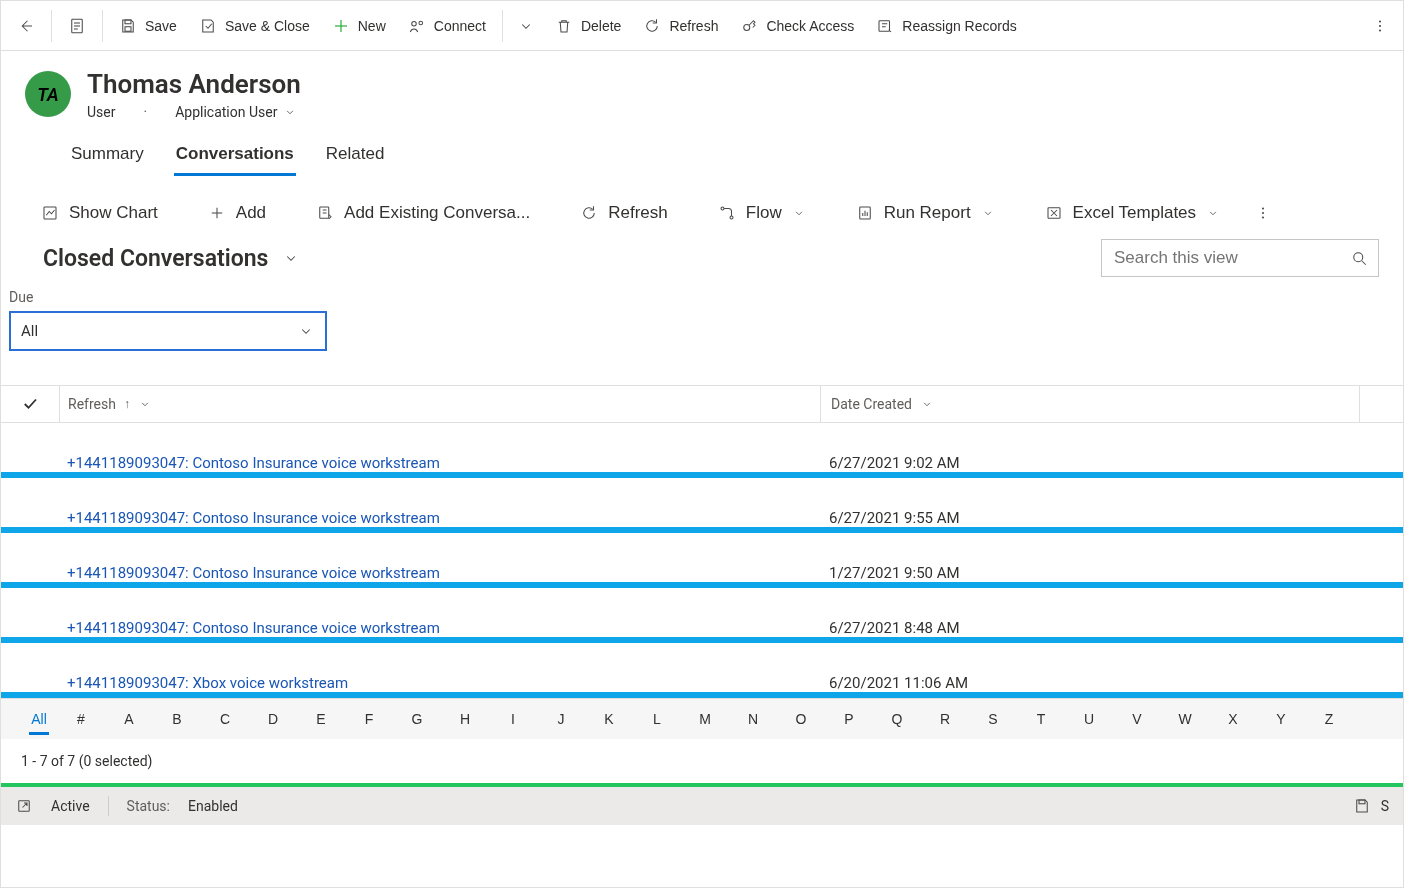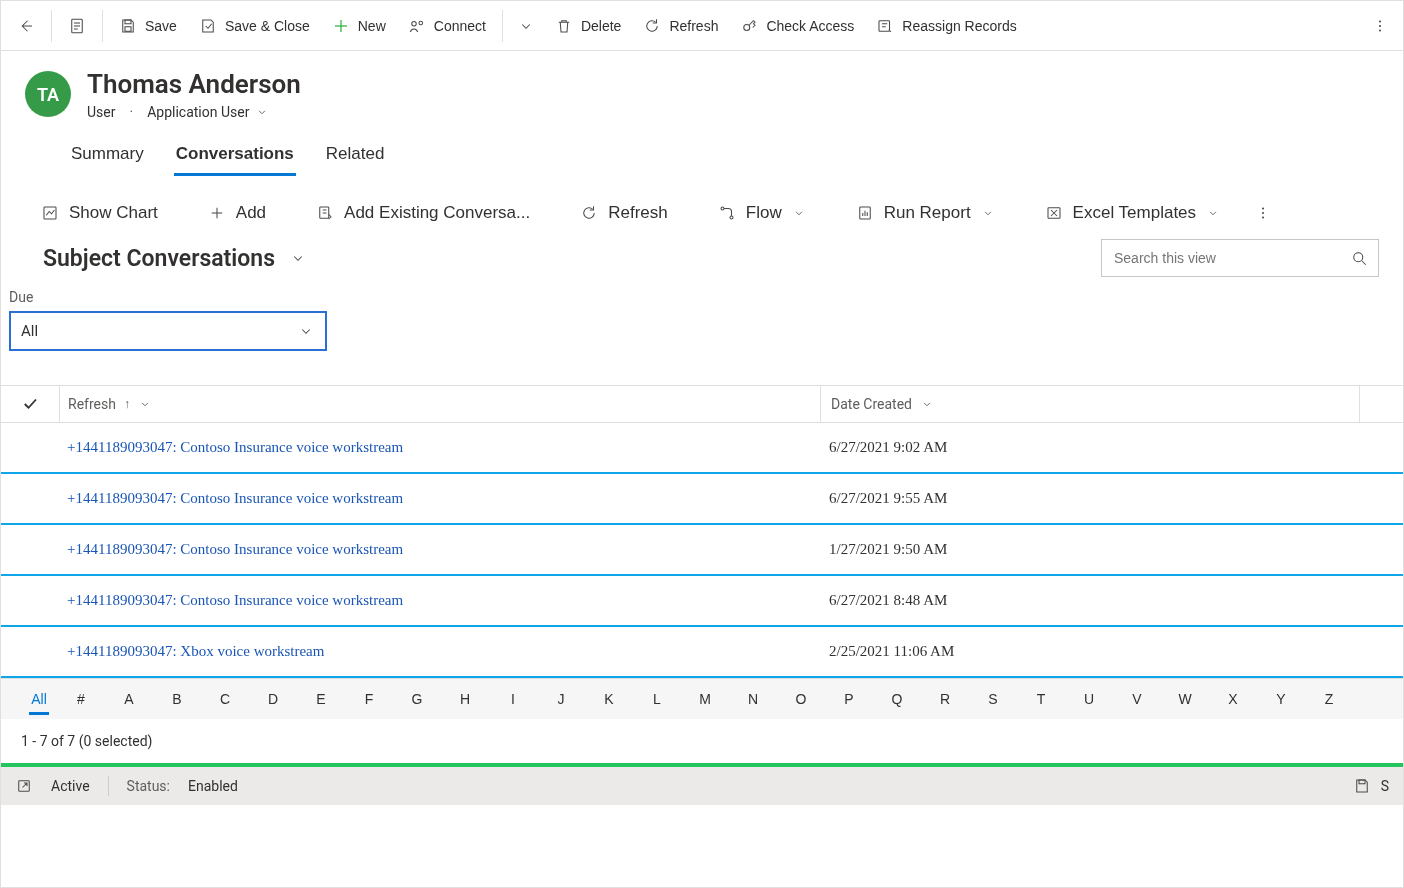--- a/index.html
+++ b/index.html
@@ -30,65 +30,65 @@
     color:var(--text);font-size:14px;cursor:pointer;border-radius:2px;
   }
   .icon{display:inline-flex;align-items:center;justify-content:center;width:18px;height:18px;}
   .icon svg{width:18px;height:18px;}
   .chev-btn{padding:0 8px;}
   .more-btn{padding:0 8px;}
   .spacer{flex:1;}
   
   .record-head{display:flex;align-items:flex-start;gap:16px;padding:18px 24px 0 24px;}
   .avatar{
-    width:46px;height:46px;border-radius:50%;background:var(--green);color:#ffffff;display:flex;align-items:center;justify-content:center;
-    font-size:18px;font-weight:600;flex-shrink:0;margin-top:2px;
+    width:46px;height:46px;border-radius:50%;background:var(--green);color:#000000;display:flex;align-items:center;justify-content:center;
+    font-size:18px;font-weight:600;flex-shrink:0;margin-top:2px;font-style:italic;
   }
   .rec-title h1{margin:0;font-size:26px;font-weight:600;line-height:1.2;}
-  .rec-sub{display:flex;align-items:center;gap:14px;color:var(--text);font-size:14px;margin-top:4px;}
+  .rec-sub{display:flex;align-items:center;gap:28px;color:var(--text);font-size:14px;margin-top:4px;}
   .rec-sub .sep{color:var(--muted);}
   .rec-type{display:inline-flex;align-items:center;gap:6px;cursor:pointer;}
   
   .tabs{display:flex;gap:28px;padding:18px 24px 0 24px;border-bottom:1px solid transparent;margin-left:44px;}
   .tab{
     background:none;border:none;padding:6px 2px 12px 2px;font-size:17px;color:var(--text);cursor:pointer;position:relative;
   }
   .tab.active{font-weight:600;}
   .tab.active::after{content:"";position:absolute;left:0;right:0;bottom:0;height:3px;background:var(--accent);}
   
   .subbar{display:flex;align-items:center;gap:4px;padding:18px 20px 4px 28px;}
   .sub-btn{display:flex;align-items:center;gap:10px;height:36px;padding:0 12px;border:none;background:transparent;font-size:17px;color:var(--text);cursor:pointer;border-radius:2px;}
   .sub-sep{width:18px;}
   .sub-more{margin-left:6px;}
   
   .viewrow{display:flex;align-items:center;justify-content:space-between;padding:4px 24px 0 42px;}
   .view-title{display:flex;align-items:center;gap:14px;font-size:23px;font-weight:600;}
   .view-title .chev{cursor:pointer;}
   .searchbox{display:flex;align-items:center;width:256px;height:36px;border:1px solid #c8c6c4;padding:0 10px;gap:8px;}
-  .searchbox input{flex:1;border:none;outline:none;font-size:14px;color:var(--text);}
+  .searchbox input{flex:1;border:none;outline:none;font-size:17px;color:var(--text);}
   
   .due-wrap{padding:12px 24px 0 8px;}
   .due-label{font-size:14px;color:var(--muted);margin-bottom:6px;}
   .due-select{
     width:294px;height:36px;border:2px solid #2a6fd6;display:flex;align-items:center;justify-content:space-between;
     padding:0 10px;font-size:15px;color:var(--text);cursor:pointer;background:#fff;
   }
   
   .grid{margin-top:34px;}
   .grid-head{
     display:flex;align-items:center;height:36px;border-top:1px solid var(--border);border-bottom:1px solid var(--border);
     color:var(--muted);font-size:14px;
   }
   .col-check{width:58px;display:flex;align-items:center;justify-content:center;border-right:1px solid var(--border);height:100%;}
   .col-subject{flex:0 0 752px;display:flex;align-items:center;gap:8px;padding-left:8px;border-right:1px solid var(--border);height:100%;}
   .col-date{flex:0 0 528px;display:flex;align-items:center;gap:8px;padding-left:10px;border-right:1px solid var(--border);height:100%;}
   .sort-arrow{font-size:12px;}
   .head-chev{color:var(--muted);}
   .grid-body{}
-  .row{display:flex;align-items:center;height:49px;border-bottom:2px solid #0ea5e9;font-family:Liberation Serif, serif;}
+  .row{display:flex;align-items:flex-end;height:49px;border-bottom:6px solid #0ea5e9;}
   .cell-check{width:58px;}
   .cell-subject{flex:0 0 752px;padding-left:8px;}
   .cell-subject a{color:var(--link);text-decoration:none;font-size:15px;}
   .cell-date{flex:0 0 528px;padding-left:10px;font-size:15px;}
   
   .alpha{
     display:flex;align-items:center;height:40px;background:#f6f6f6;border-top:1px solid var(--border);
     padding:0 20px;gap:0;
   }
   .alpha-item{
@@ -360,21 +360,21 @@
           <circle class="fillc" cx="12" cy="6" r="1.4"></circle>
           <circle class="fillc" cx="12" cy="12" r="1.4"></circle>
           <circle class="fillc" cx="12" cy="18" r="1.4"></circle>
         </svg>
     </span>
   </button>
 </div>
 
 <div class="viewrow">
   <div class="view-title">
-    <span>Subject Conversations</span>
+    <span>Closed Conversations</span>
     <span class="icon chev">
       <svg viewBox="0 0 24 24">
           <polyline class="stroke" points="7 10 12 15 17 10"></polyline>
         </svg>
     </span>
   </div>
   <div class="searchbox">
     <input type="text" placeholder="Search this view" style="">
     <span class="icon">
       <svg viewBox="0 0 24 24">
@@ -441,21 +441,21 @@
         <div class="cell-date">1/27/2021 9:50 AM</div>
       </div>
       <div class="row">
         <div class="cell-check"></div>
         <div class="cell-subject"><a href="#">+1441189093047: Contoso Insurance voice workstream</a></div>
         <div class="cell-date">6/27/2021 8:48 AM</div>
       </div>
       <div class="row">
         <div class="cell-check"></div>
         <div class="cell-subject"><a href="#">+1441189093047: Xbox voice workstream</a></div>
-        <div class="cell-date">2/25/2021 11:06 AM</div>
+        <div class="cell-date">6/20/2021 11:06 AM</div>
       </div>
     </div>
 </div>
 
 <div class="alpha" id="alpha">
     <button class="alpha-item active">All</button>
     <button class="alpha-item">#</button>
     <button class="alpha-item">A</button>
     <button class="alpha-item">B</button>
     <button class="alpha-item">C</button>

